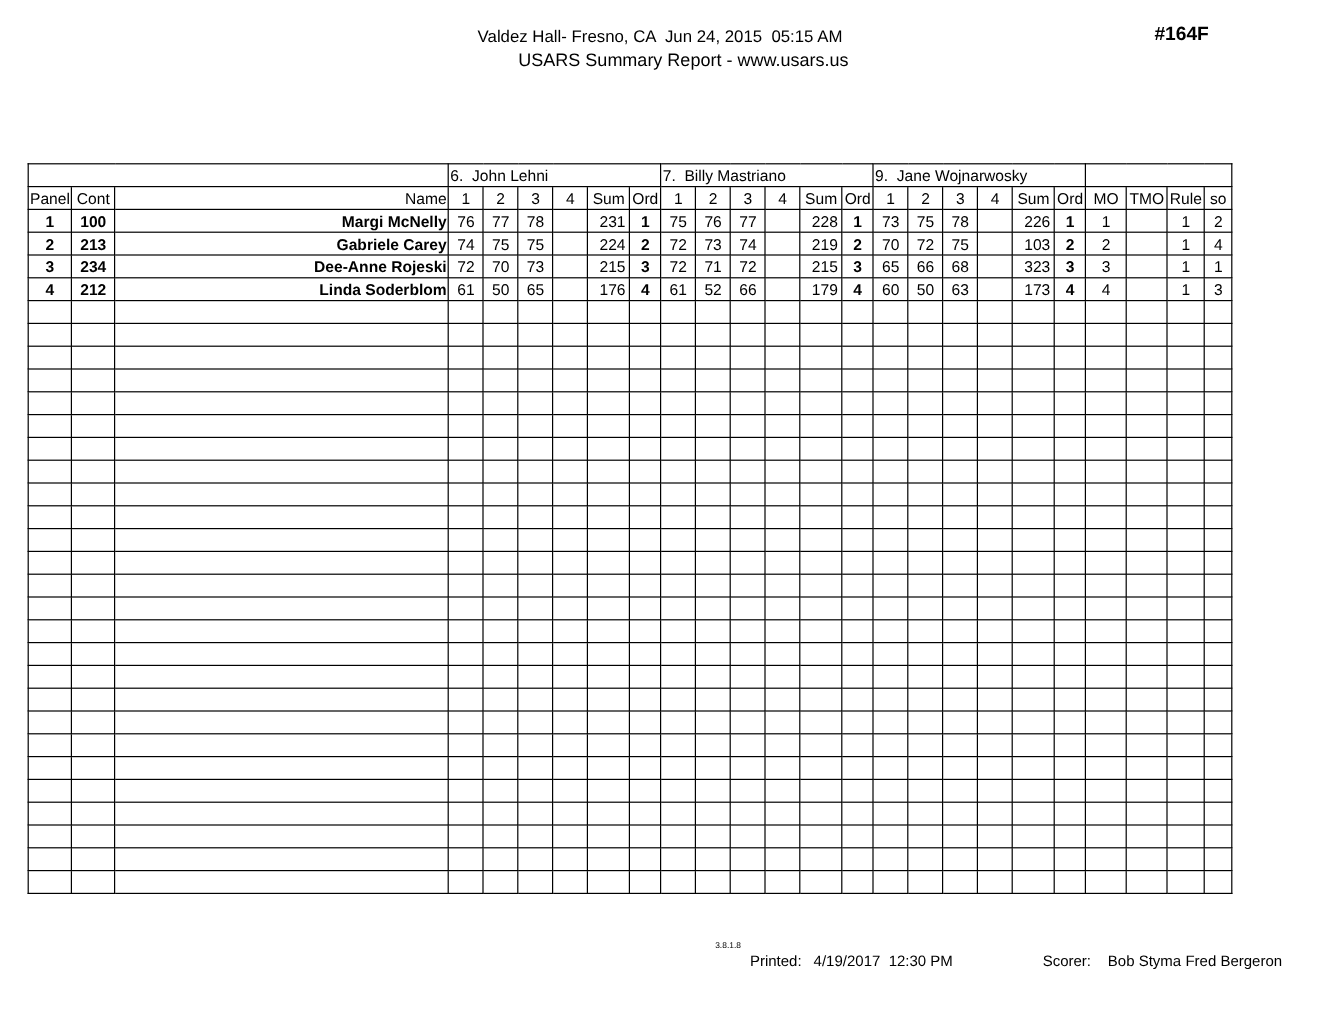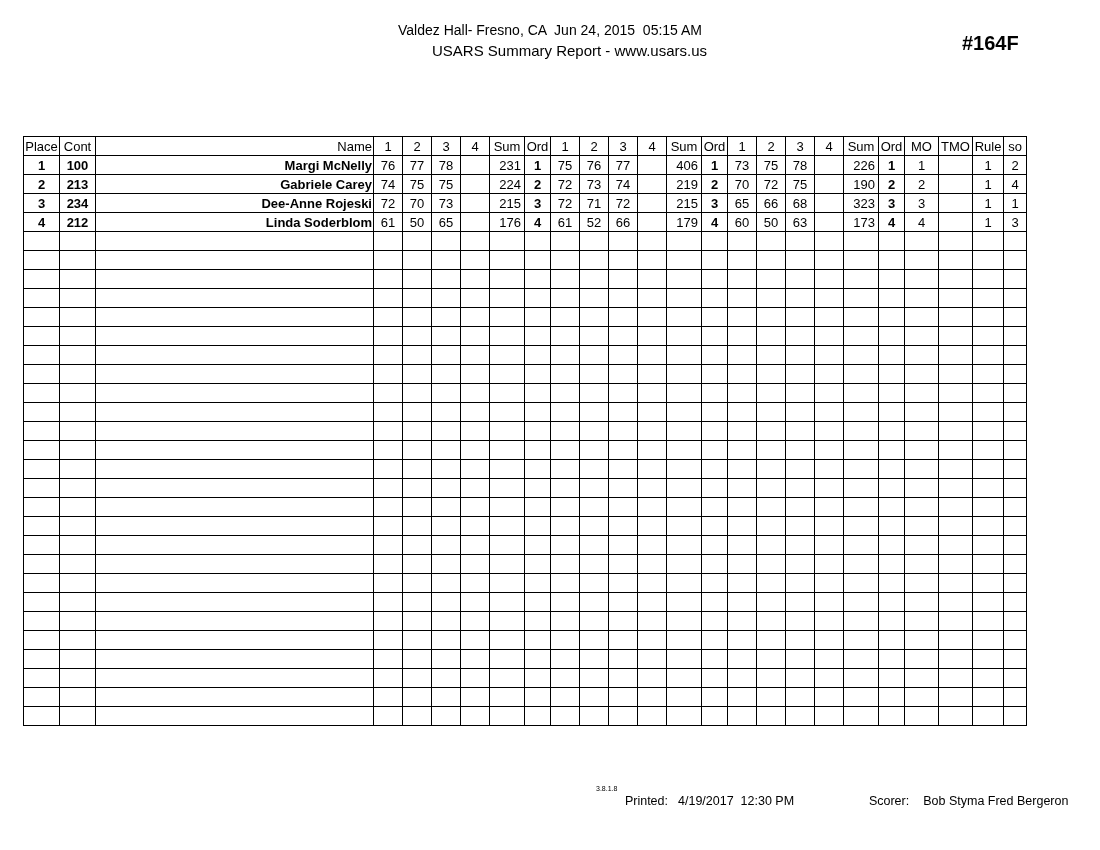--- a/index.html
+++ b/index.html
@@ -5,21 +5,21 @@
   * { margin:0; padding:0; box-sizing:border-box; }
   html,body { width:1100px; height:850px; background:#fff; font-family:"Liberation Sans", sans-serif; color:#000; }
   #page { position:relative; width:1100px; height:850px; background:#fff; overflow:hidden; }
 
   .req-block { position:absolute; left:23px; top:22px; font-size:12.5px; line-height:15.5px; white-space:pre; }
   .center-header { position:absolute; left:0; top:20px; width:100%; text-align:center; }
   .title-main { font-size:17px; font-weight:bold; letter-spacing:0.2px; }
   .title-sub { font-size:14px; margin-top:2px; white-space:pre; }
   .title-event { font-size:18px; font-weight:bold; margin-top:5px; }
   .title-report { font-size:15px; margin-top:4px;padding-left:39px; }
-  .doc-number { position:absolute; left:962px; top:32px; font-size:20px; font-weight:bold; }
+  .doc-number { position:absolute; left:962px; top:20px; font-size:16px; font-weight:bold; }
 
   table.results { position:absolute; left:23px; top:136px; border-collapse:collapse; table-layout:fixed; }
   table.results td { border:1px solid #000; height:19px; font-size:13px; line-height:15px; padding:0 1px; overflow:hidden; white-space:pre; vertical-align:middle; }
   td.nb { border:none; background:transparent; }
   td.judge { font-size:12px; text-align:left; padding-left:5px; height:20px; }
   td.ord { border-left:4px solid #000; border-right:4px solid #000; font-weight:bold; }
   td.hdr { font-size:12.5px; font-weight:normal; border-bottom:2px solid #000; }
   .c { text-align:center; }
   .l { text-align:right; padding-left:5px !important; }
   .r { text-align:right; padding-right:3px !important; }
@@ -67,21 +67,28 @@
         <col style="width:29px">
         <col style="width:35px">
         <col style="width:26px">
       <col style="width:34px">
         <col style="width:34px">
         <col style="width:31px">
         <col style="width:23px">
     </colgroup>
     <tbody id="tbody">
         <tr>
-          <td class="hdr c">Place</td>
+          <td colspan="3" class="nb"></td>
+          <td colspan="6" class="judge">6.  John Lehni</td>
+          <td colspan="6" class="judge">7.  Billy Mastriano</td>
+          <td colspan="6" class="judge">9.  Jane Wojnarwosky</td>
+          <td colspan="4" class="nb"></td>
+        </tr>
+        <tr>
+          <td class="hdr c">Panel</td>
           <td class="hdr c">Cont</td>
           <td class="hdr l">Name</td>
           <td class="hdr c">1</td>
           <td class="hdr c">2</td>
           <td class="hdr c">3</td>
           <td class="hdr c">4</td>
           <td class="hdr c">Sum</td>
           <td class="hdr c ord">Ord</td>
           <td class="hdr c">1</td>
           <td class="hdr c">2</td>
@@ -107,21 +114,21 @@
           <td class="c">76</td>
           <td class="c">77</td>
           <td class="c">78</td>
           <td class="c"></td>
           <td class="r">231</td>
           <td class="c ord">1</td>
           <td class="c">75</td>
           <td class="c">76</td>
           <td class="c">77</td>
           <td class="c"></td>
-          <td class="r">406</td>
+          <td class="r">228</td>
           <td class="c ord">1</td>
           <td class="c">73</td>
           <td class="c">75</td>
           <td class="c">78</td>
           <td class="c"></td>
           <td class="r">226</td>
           <td class="c ord">1</td>
           <td class="c">1</td>
           <td class="c"></td>
           <td class="c">1</td>
@@ -140,21 +147,21 @@
           <td class="c">72</td>
           <td class="c">73</td>
           <td class="c">74</td>
           <td class="c"></td>
           <td class="r">219</td>
           <td class="c ord">2</td>
           <td class="c">70</td>
           <td class="c">72</td>
           <td class="c">75</td>
           <td class="c"></td>
-          <td class="r">190</td>
+          <td class="r">103</td>
           <td class="c ord">2</td>
           <td class="c">2</td>
           <td class="c"></td>
           <td class="c">1</td>
           <td class="c">4</td>
         </tr>
         <tr>
           <td class="c b">3</td>
           <td class="c b">234</td>
           <td class="l b">Dee-Anne Rojeski</td>

